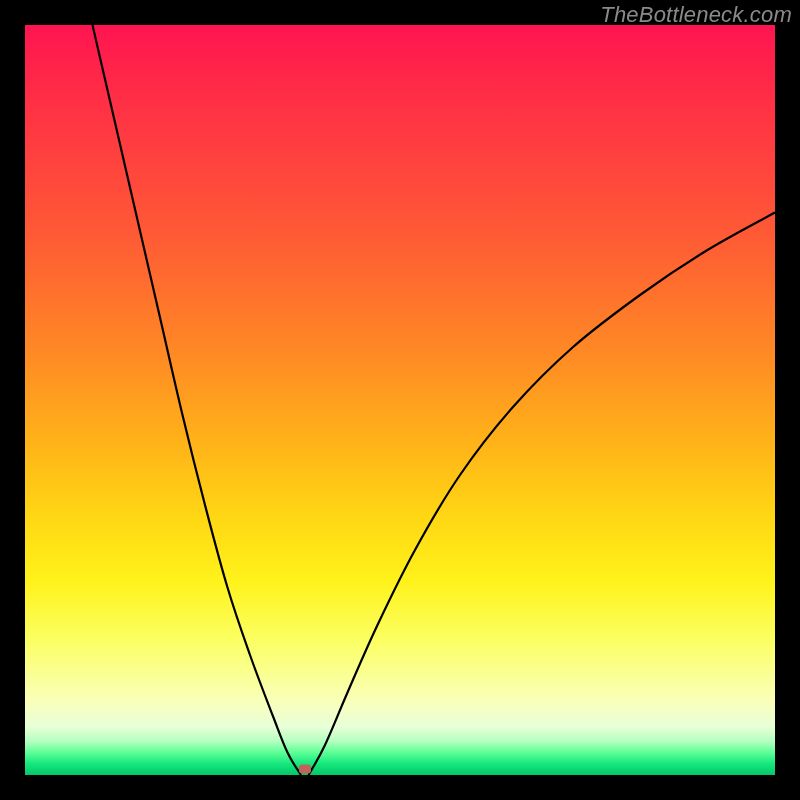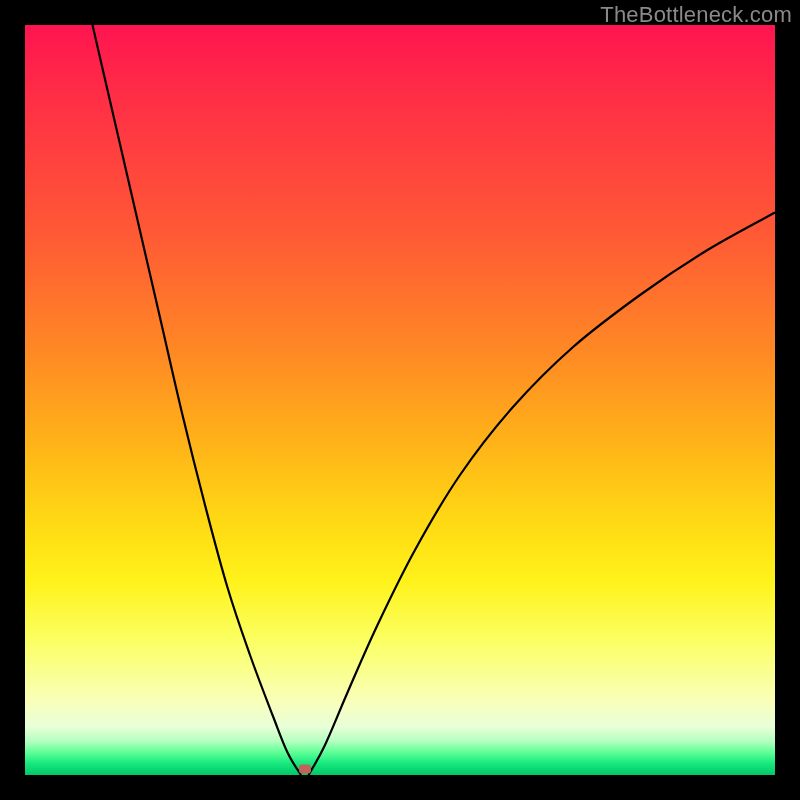--- a/index.html
+++ b/index.html
@@ -64,20 +64,21 @@
     transform: translate(-50%, -50%);
   }
   .watermark {
     position: absolute;
     top: 2px;
     right: 8px;
     color: #8a8a8a;
     font-size: 22px;
     letter-spacing: 0.2px;
     user-select: none;
+    font-style: italic;
   }
 </style>
 </head>
 <body>
 
 <div class="frame">
   <div class="watermark">TheBottleneck.com</div>
 
   <div class="plot">
     <svg class="curve" viewBox="0 0 750 750" preserveAspectRatio="none">

